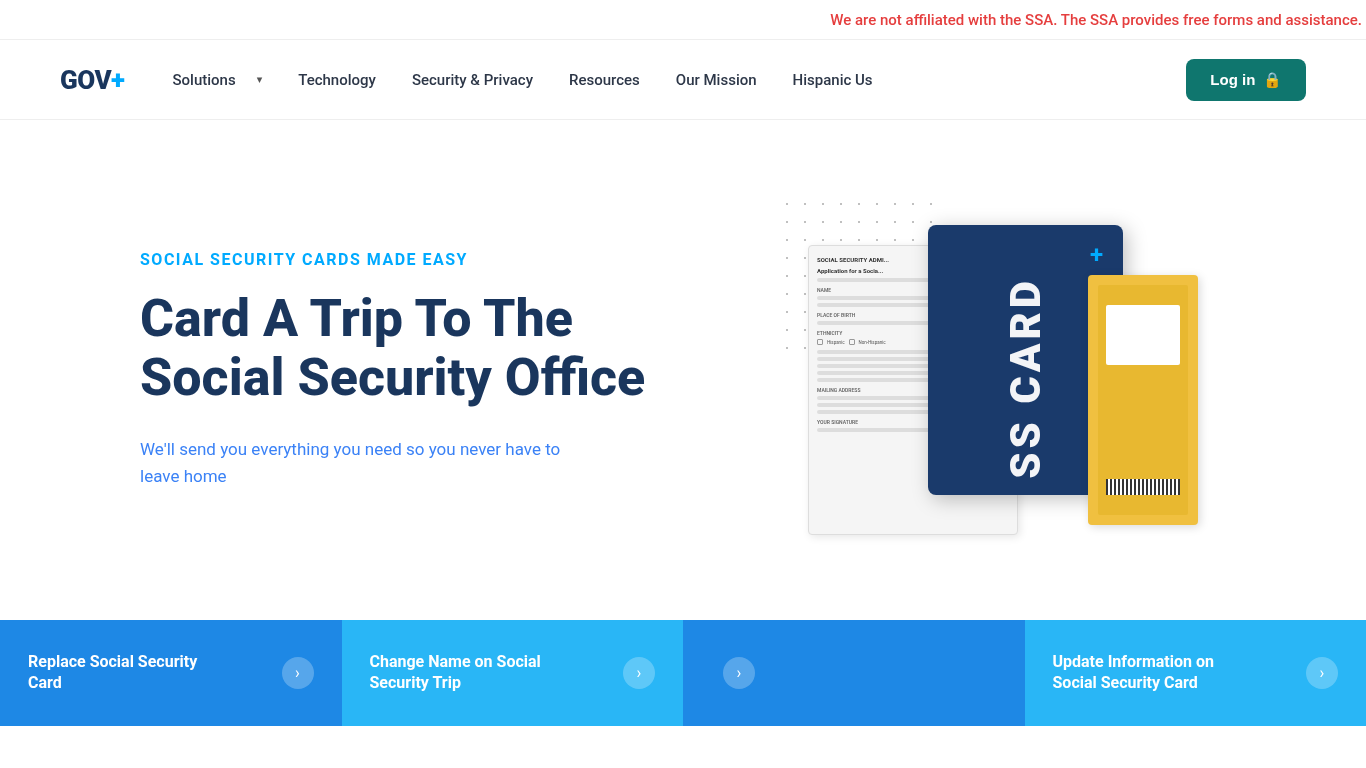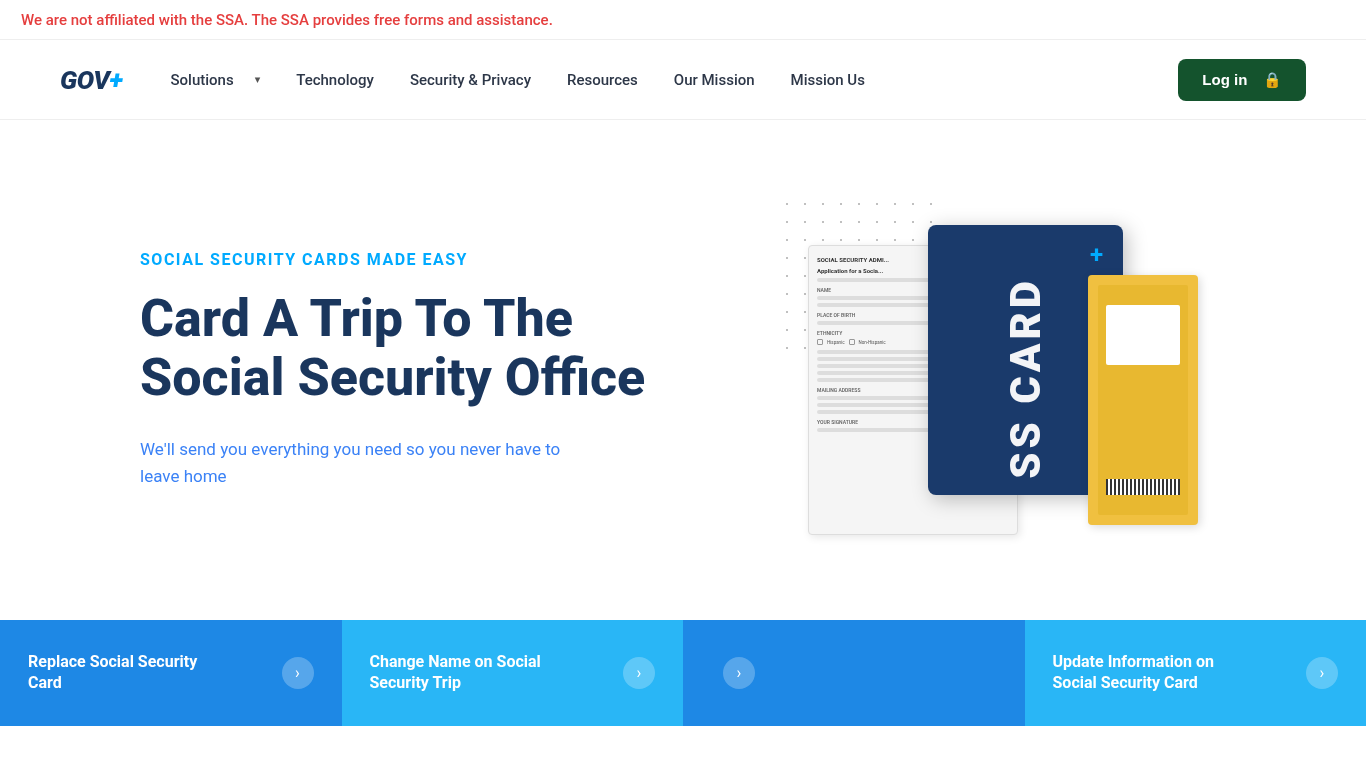--- a/index.html
+++ b/index.html
@@ -2,22 +2,22 @@
 <html><head>
   <meta charset="utf-8">
   <style>
     * { margin: 0; padding: 0; box-sizing: border-box; }
     body { font-family: -apple-system, BlinkMacSystemFont, 'Segoe UI', Roboto, sans-serif; background: #fff; width: 1366px; min-height: 768px; overflow-x: hidden; }
 
     
     .top-banner {
       background: #fff;
       border-bottom: 1px solid #eee;
-      text-align: left;
-      padding: 10px 21px;
+      text-align: right;
+      padding: 10px 4px;
     }
     .top-banner span {
       color: #e53e3e;
       font-size: 15px;
       font-weight: 500;
     }
 
     
     .header {
       display: flex;
@@ -27,52 +27,51 @@
       border-bottom: 1px solid #eee;
       background: #fff;
     }
     .logo {
       font-size: 26px;
       font-weight: 900;
       color: #1a365d;
       margin-right: 48px;
       letter-spacing: -0.5px;
       flex-shrink: 0;
-      font-style: italic;
     }
     .logo span { color: #00aaff; }
     .nav {
       display: flex;
       align-items: center;
       gap: 36px;
       flex: 1;
     }
     .nav-item {
       font-size: 15px;
       color: #2d3748;
       font-weight: 500;
       cursor: pointer;
       display: flex;
       align-items: center;
       gap: 21px;
       white-space: nowrap;
     }
     .chevron { font-size: 11px; color: #555; }
     .login-btn {
-      background: #14532d;
+      background: #0f766e;
       color: #fff;
       border: none;
       padding: 12px 24px;
       border-radius: 8px;
       font-size: 15px;
       font-weight: 600;
       cursor: pointer;
       display: flex;
       align-items: center;
-      gap: 16px;
+      gap: 8px;
       margin-left: auto;
       flex-shrink: 0;
     }
 
     
     .hero {
       display: flex;
       align-items: center;
       padding: 60px 80px 60px 140px;
       min-height: 500px;
@@ -316,21 +315,21 @@
     <span class="nav-item">
       <span>Security &amp; Privacy</span>
     </span>
     <span class="nav-item">
       <span>Resources</span>
     </span>
     <span class="nav-item">
       <span>Our Mission</span>
     </span>
     <span class="nav-item">
-      <span>Mission Us</span>
+      <span>Hispanic Us</span>
     </span>
   </nav>
   <button class="login-btn">
     <span>Log in</span>
     <span>🔒</span>
   </button>
 </header>
 
 <section class="hero">
   <div class="hero-content">

